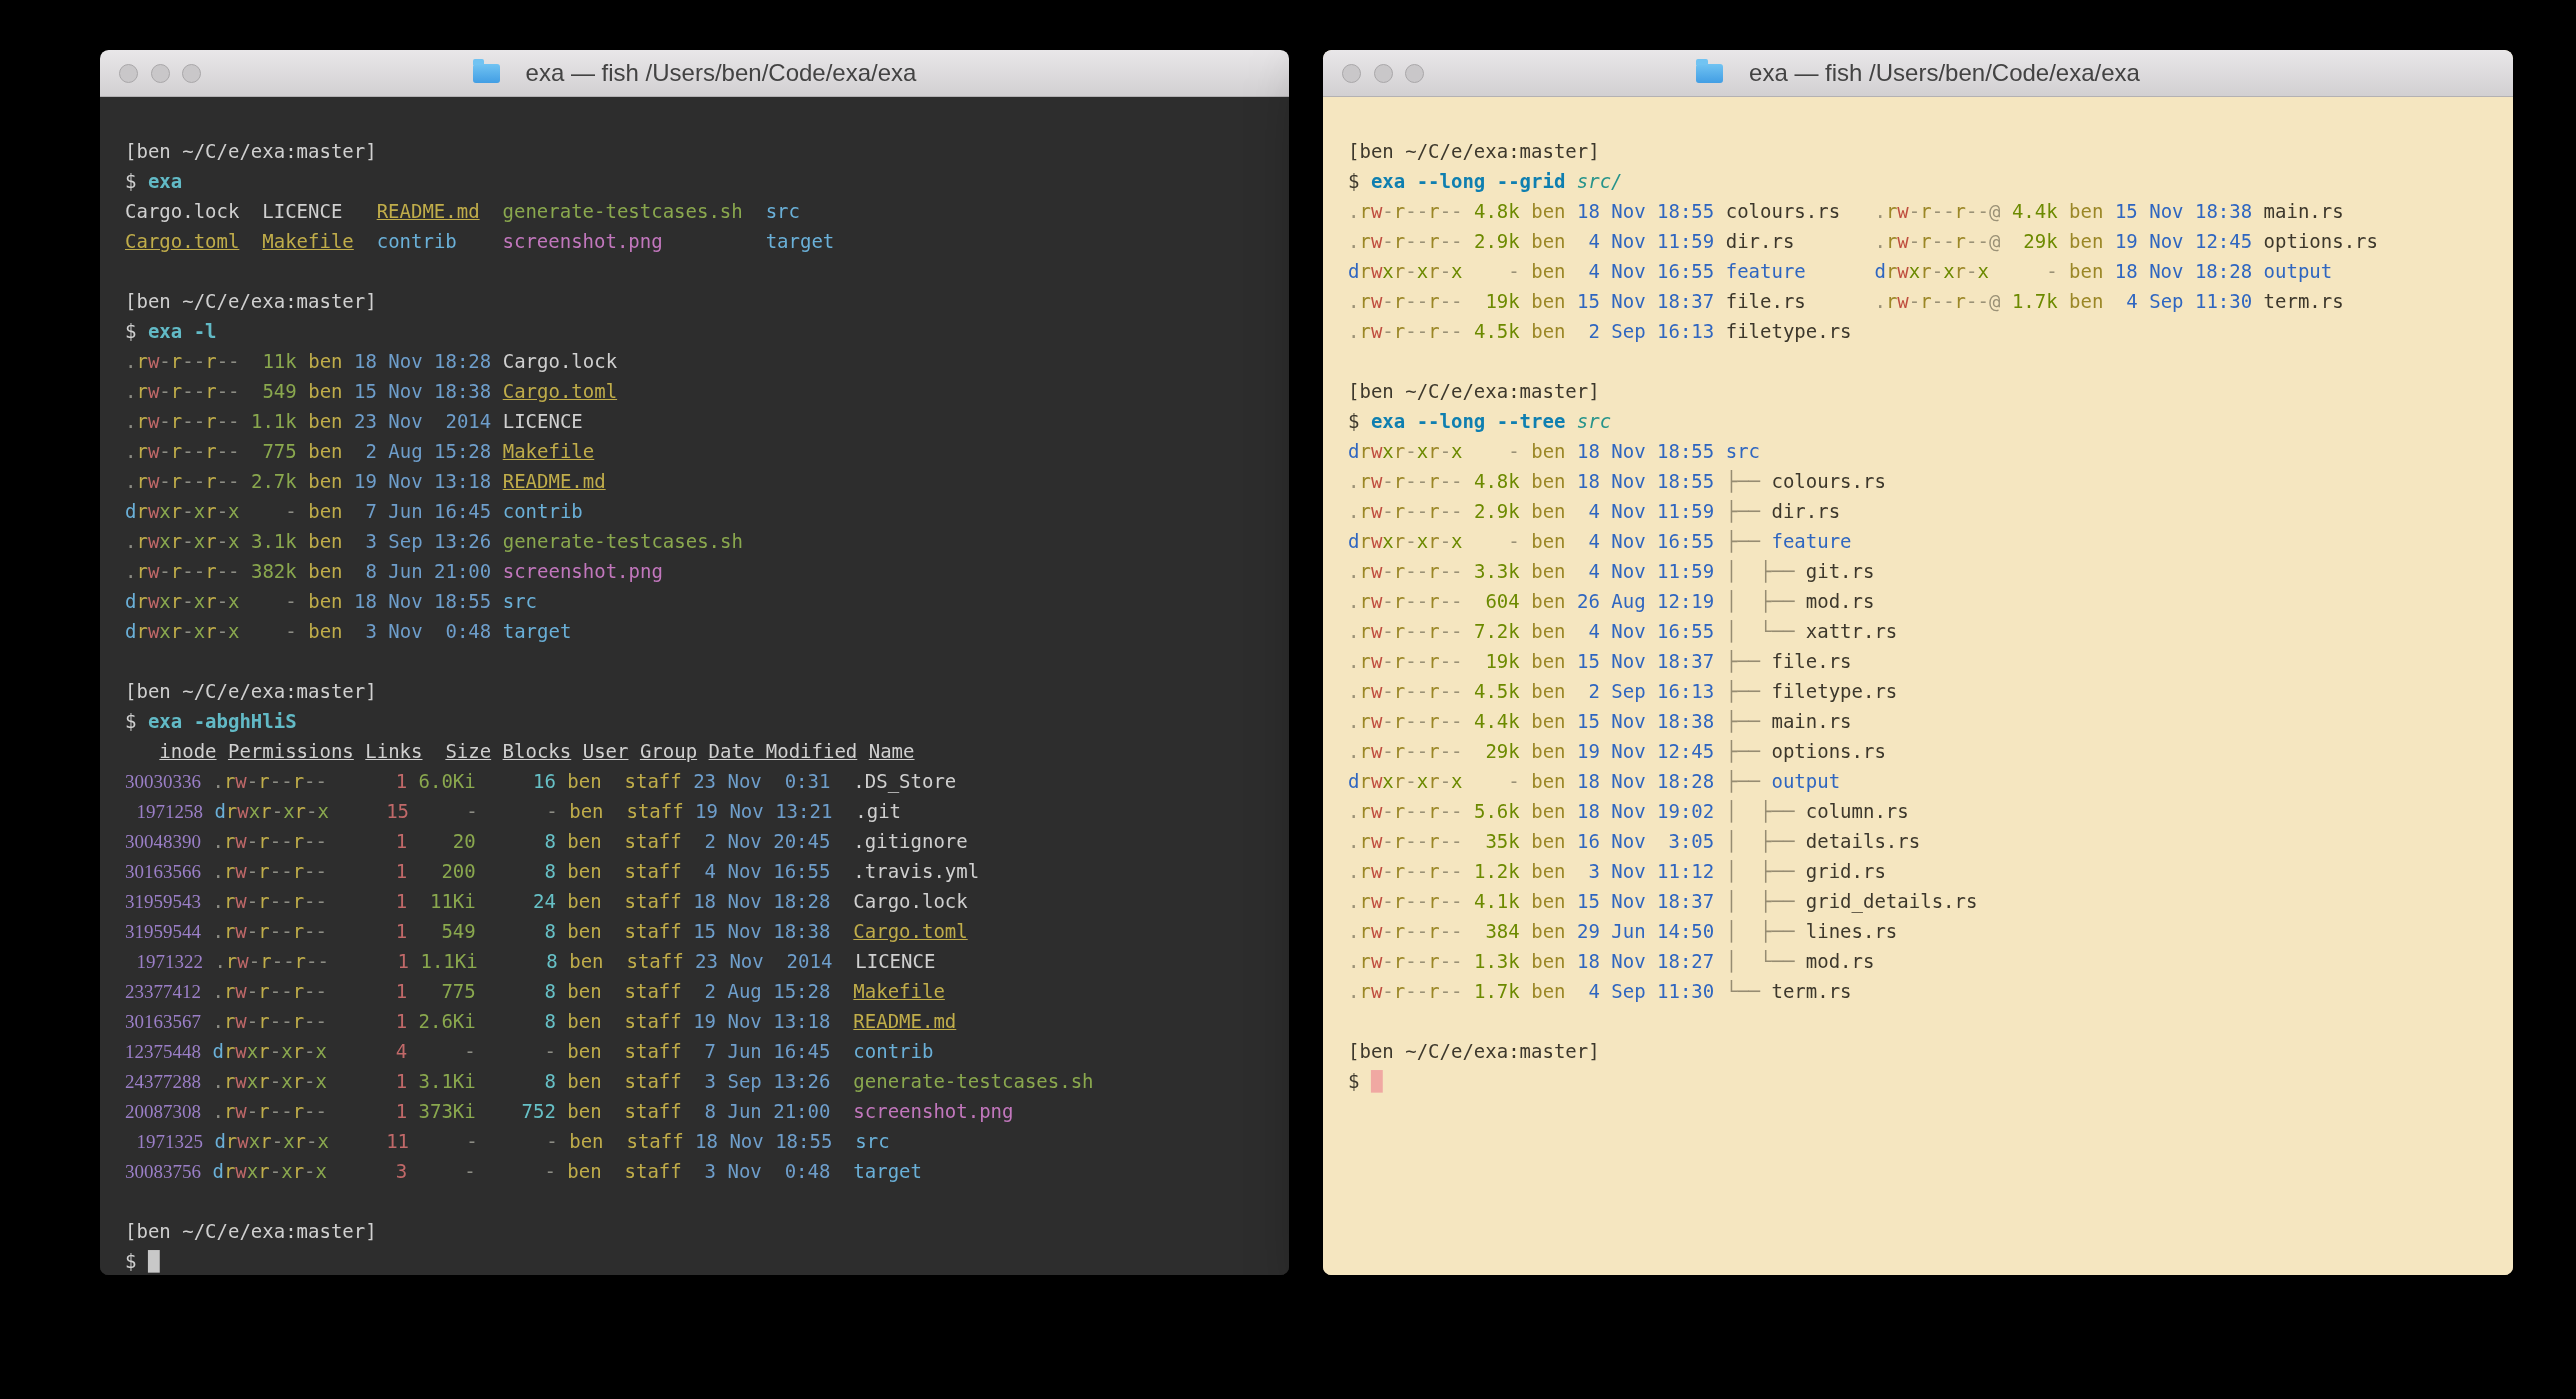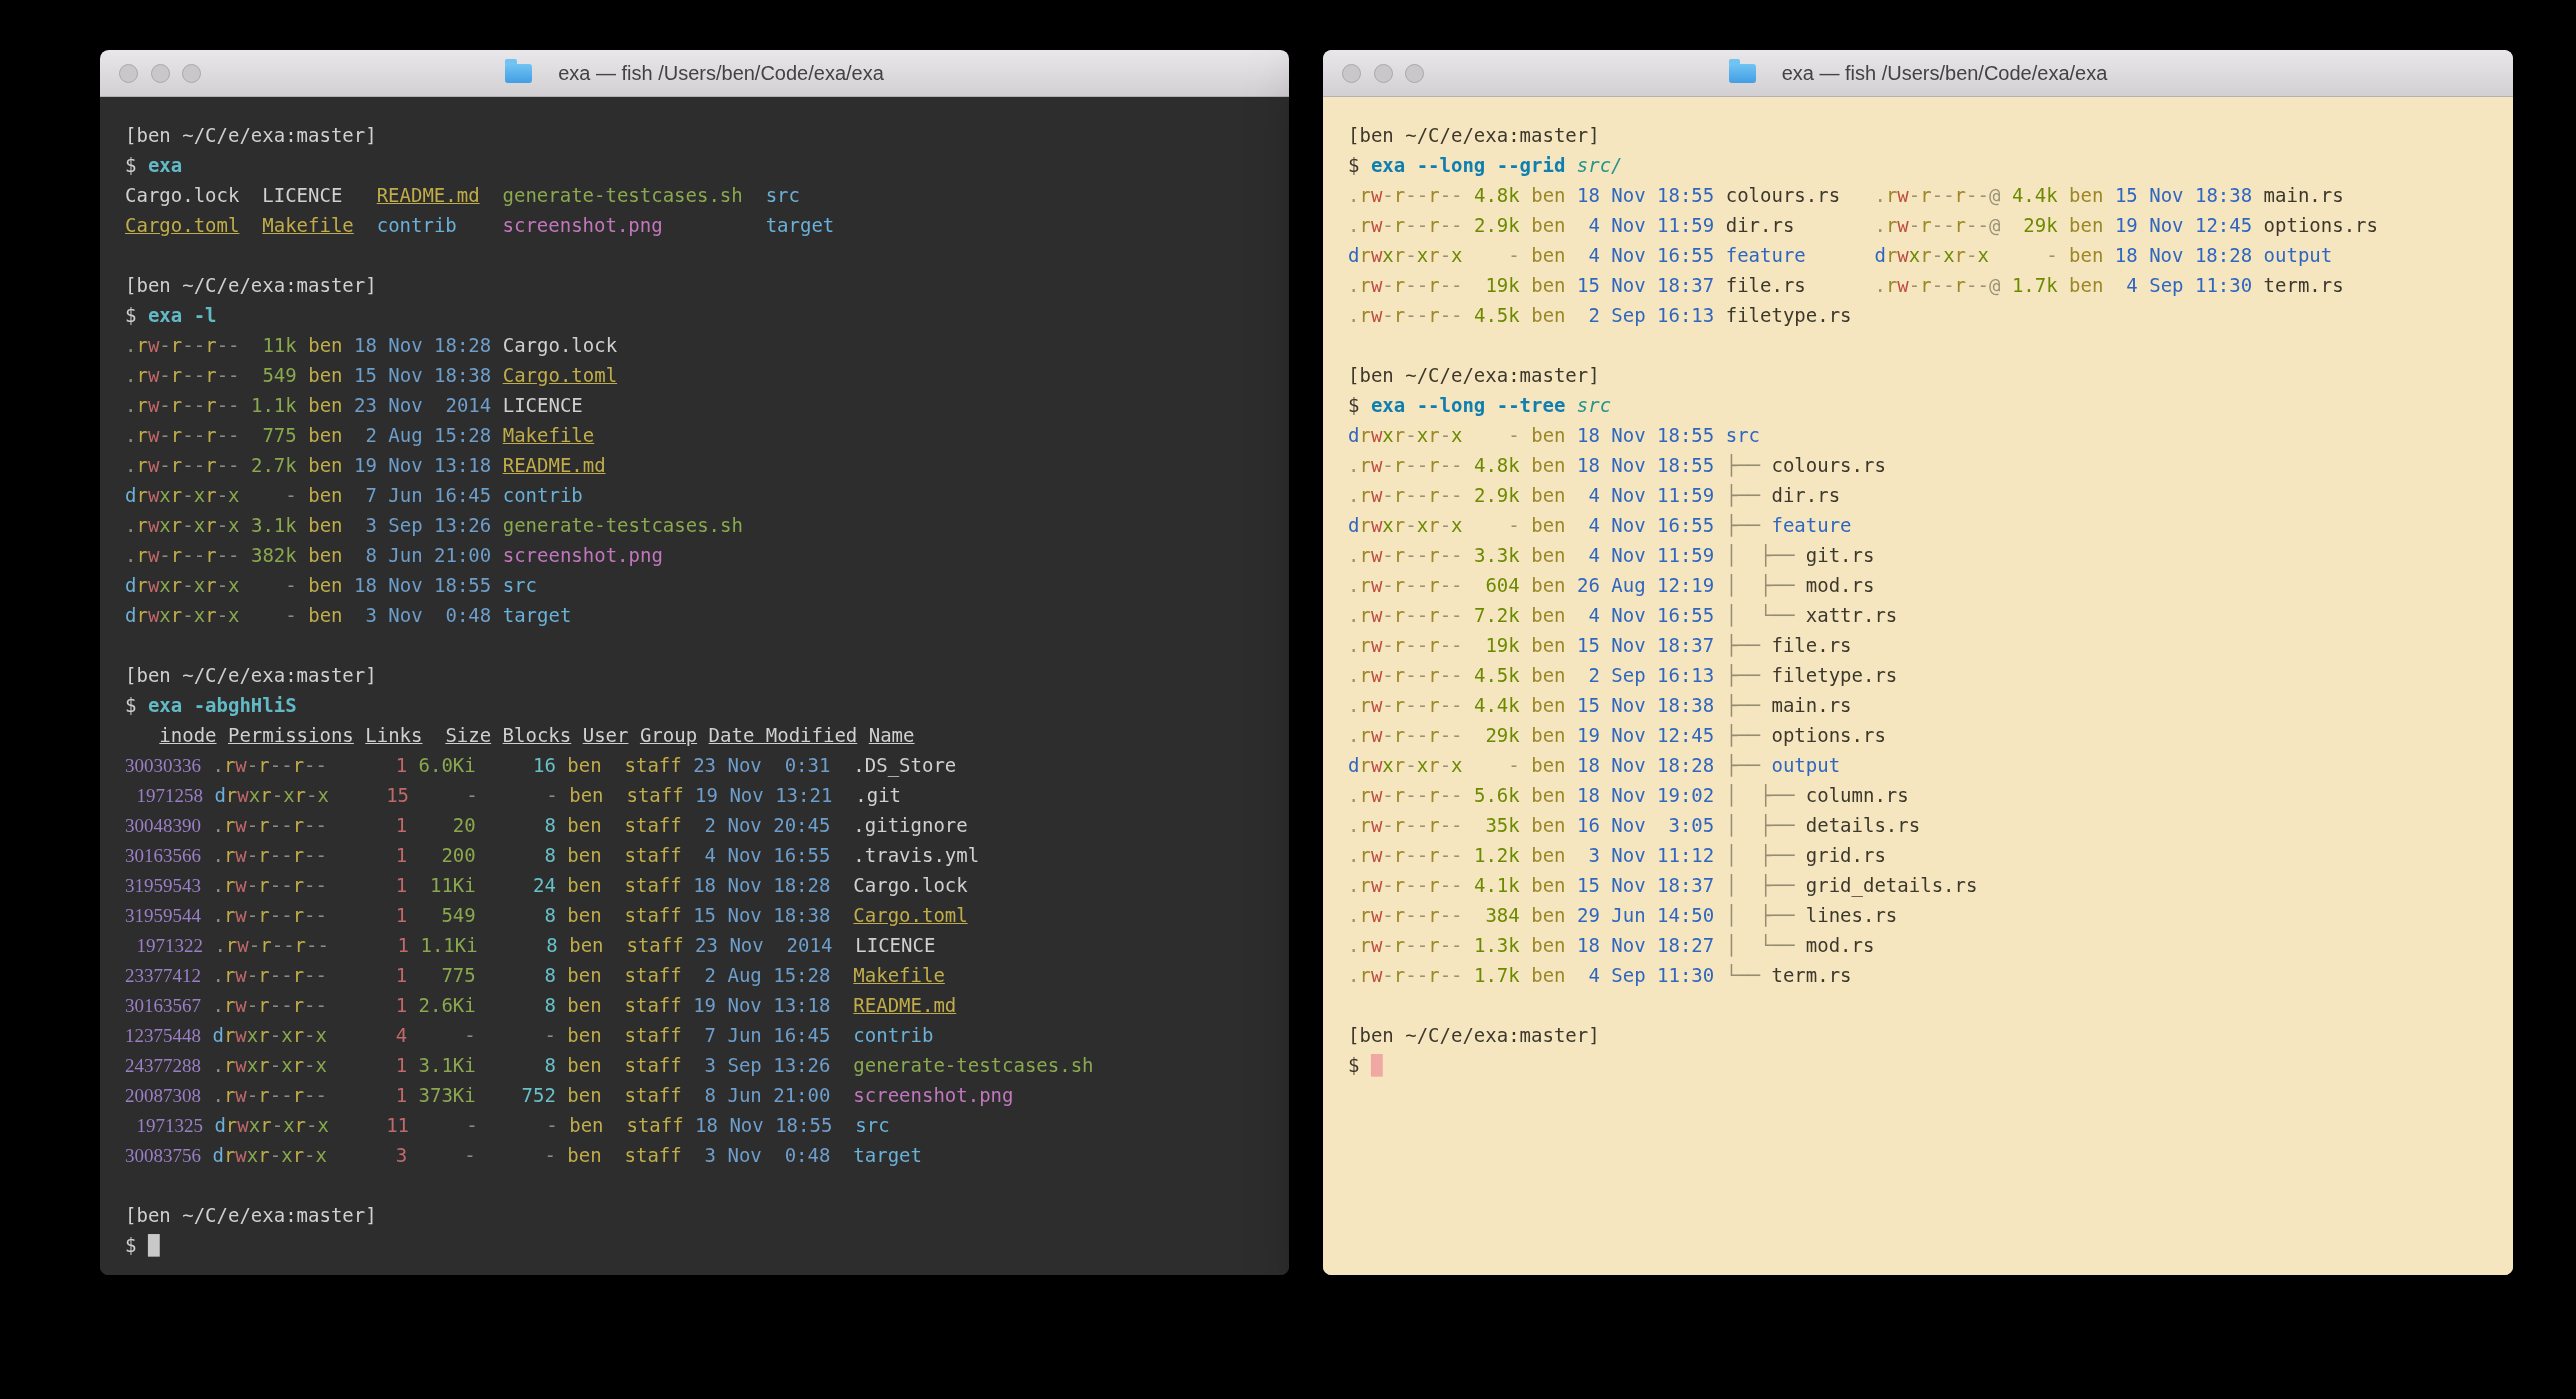--- a/index.html
+++ b/index.html
@@ -4,25 +4,25 @@
 <style>
   html,body{margin:0;padding:0;background:#000;}
   body{width:2576px;height:1400px;position:relative;font-family:"DejaVu Sans Mono",monospace;}
   .stage{position:absolute;inset:0;background:#000;}
   .window{position:absolute;border-radius:8.6px;overflow:hidden;box-shadow:0 27px 67px rgba(0,0,0,.65);background:var(--bg);}
   .titlebar{height:46px;position:relative;display:flex;align-items:center;justify-content:center;
     background:linear-gradient(#e9e7e9,#d2d0d2);border-bottom:1px solid #b3b1b3;}
   .lights{position:absolute;left:19px;top:0;bottom:0;display:flex;align-items:center;gap:12.5px;}
   .light{width:19px;height:19px;border-radius:50%;background:#c9c7c9;border:1px solid #a9a7a9;box-sizing:border-box;}
   .titletext{display:flex;align-items:center;gap:26px;font-family:"Liberation Sans",sans-serif;
-    font-size:20px;color:#434343;}
+    font-size:24px;color:#434343;}
   .folder-icon{width:27px;height:19px;background:linear-gradient(#71c3f2,#429ee4);border-radius:2.9px;position:relative;display:inline-block;}
   .folder-icon::before{content:"";position:absolute;top:-4.8px;left:0;width:11.5px;height:5.8px;
     background:#71c3f2;border-radius:1.9px 1.9px 0 0;}
-  .terminal{height:calc(100% - 47px);box-sizing:border-box;padding:23px 25px;overflow:hidden;
+  .terminal{height:calc(100% - 47px);box-sizing:border-box;padding:39px 25px;overflow:hidden;
     background:var(--bg);color:var(--f);font-size:19px;line-height:30px;white-space:pre;
     font-family:"DejaVu Sans Mono",monospace;}
   .line{height:30px;}
   .c-f{color:var(--f);}
   .c-g{color:var(--g);}
   .c-y{color:var(--y);}
   .c-yu{color:var(--y);text-decoration:underline;text-align:center;}
   .c-r{color:var(--r);}
   .c-gr{color:var(--gr);}
   .c-b{color:var(--b);}

